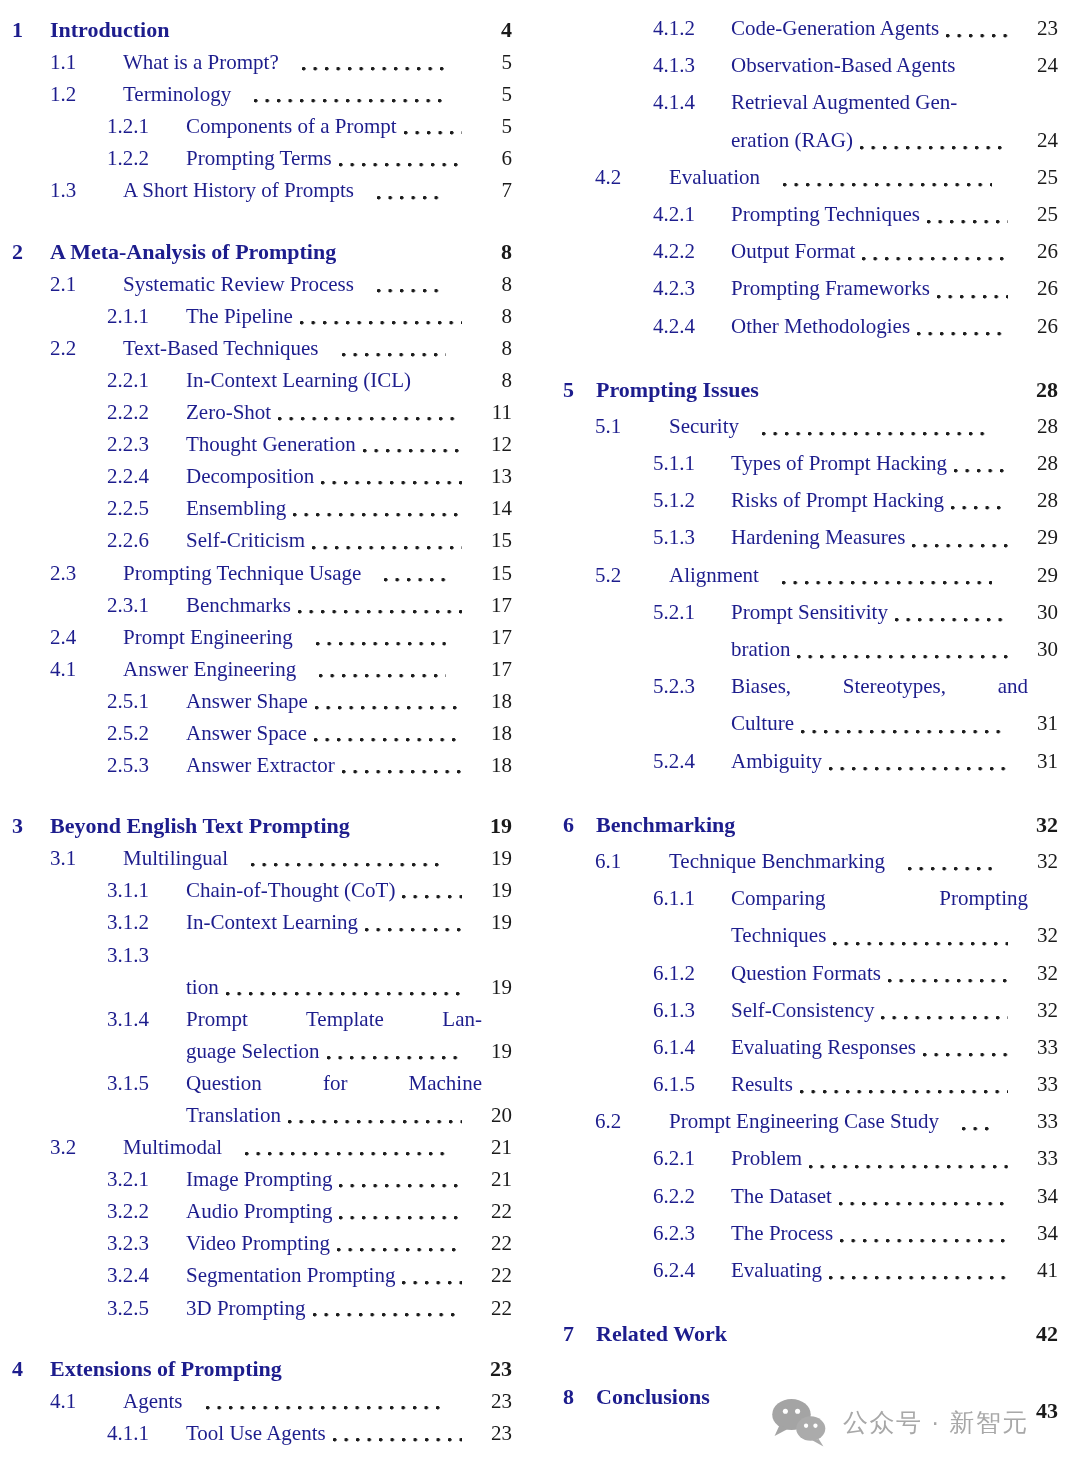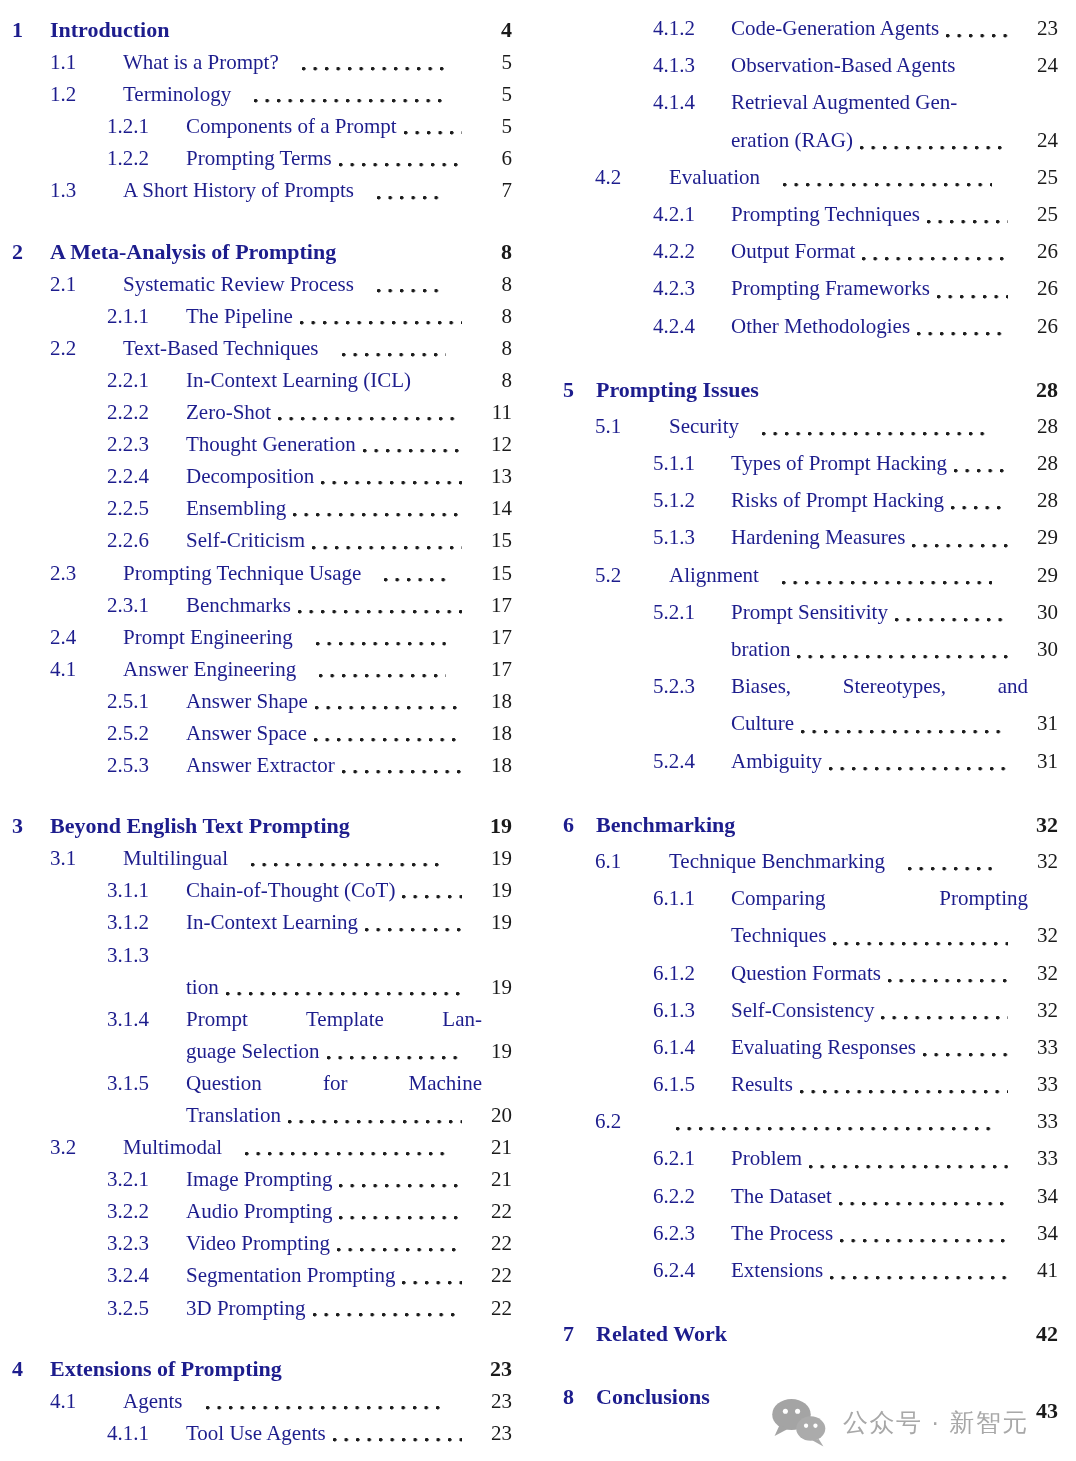--- a/index.html
+++ b/index.html
@@ -506,20 +506,21 @@
         <span class="page">33</span>
       </div>
       <div class="row lvl2">
         <span class="num">6.1.5</span>
         <span class="title">Results</span>
         <span class="leader"></span>
         <span class="page">33</span>
       </div>
       <div class="row lvl1">
         <span class="num">6.2</span>
+        <span class="title">Prompt Engineering Case Study</span>
         <span class="leader"></span>
         <span class="page">33</span>
       </div>
       <div class="row lvl2">
         <span class="num">6.2.1</span>
         <span class="title">Problem</span>
         <span class="leader"></span>
         <span class="page">33</span>
       </div>
       <div class="row lvl2">
@@ -529,21 +530,21 @@
         <span class="page">34</span>
       </div>
       <div class="row lvl2">
         <span class="num">6.2.3</span>
         <span class="title">The Process</span>
         <span class="leader"></span>
         <span class="page">34</span>
       </div>
       <div class="row lvl2">
         <span class="num">6.2.4</span>
-        <span class="title">Extensions</span>
+        <span class="title">Evaluating</span>
         <span class="leader"></span>
         <span class="page">41</span>
       </div>
       <div class="row section lvl0">
         <span class="num">7</span>
         <span class="title">Related Work</span>
         <span class="fill"></span>
         <span class="page">42</span>
       </div>
       <div class="row section lvl0">

